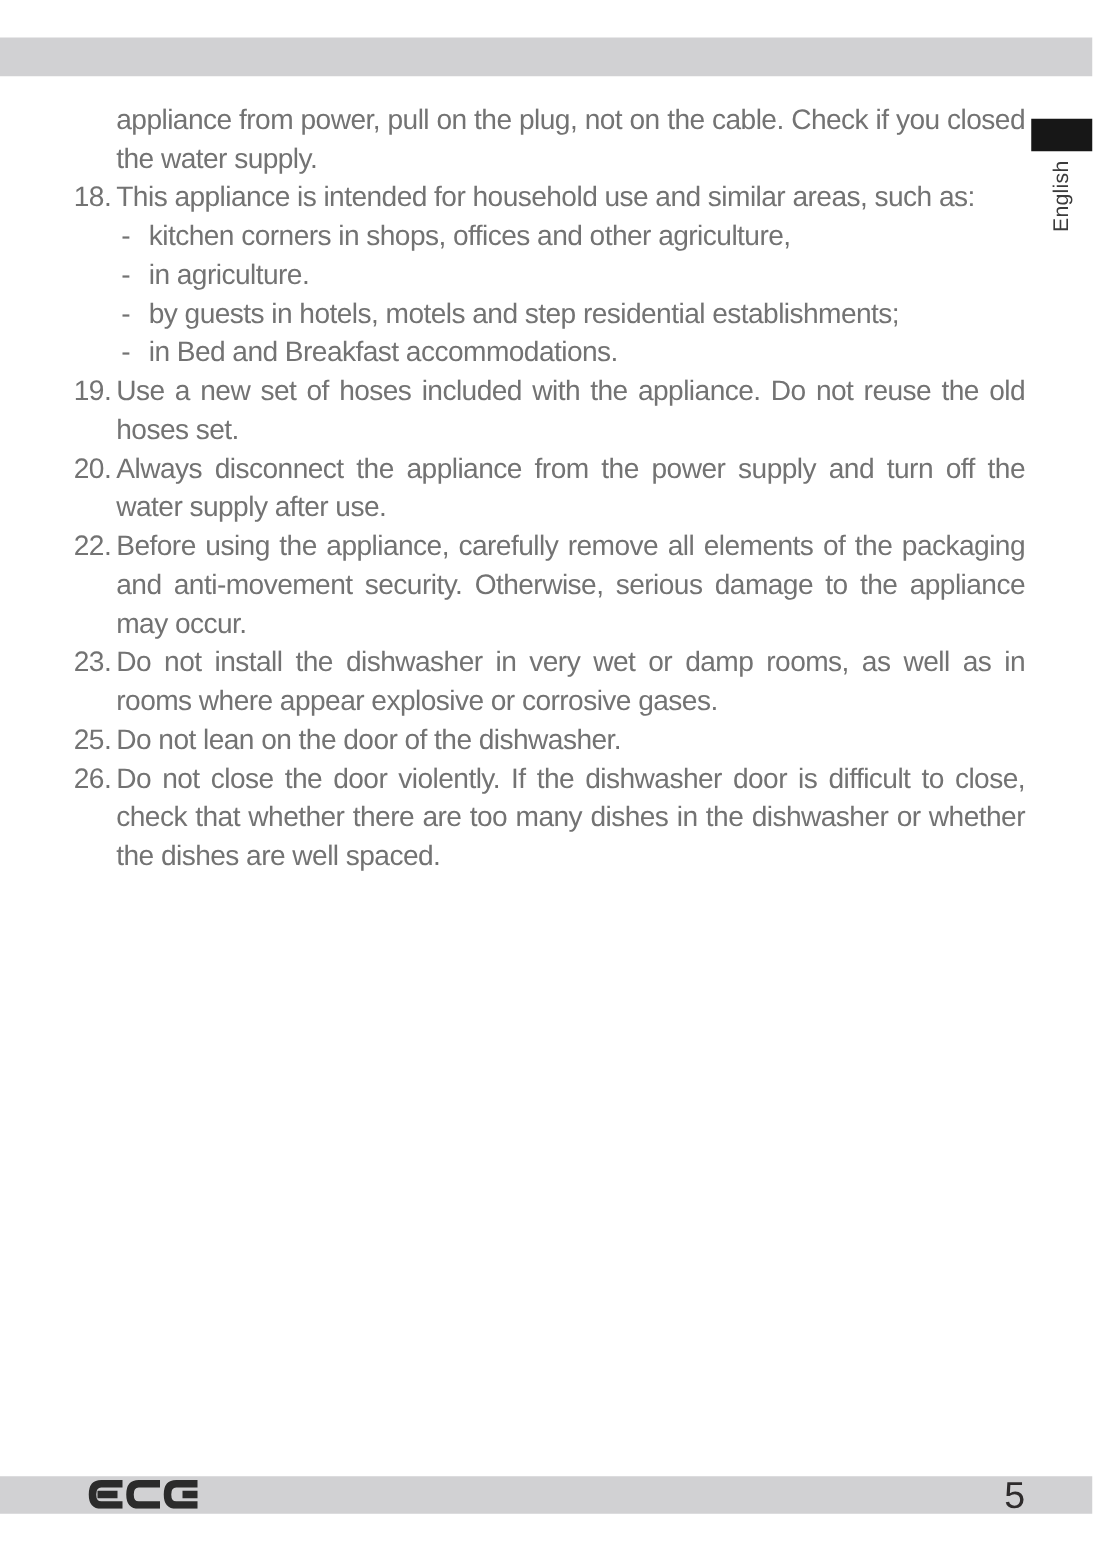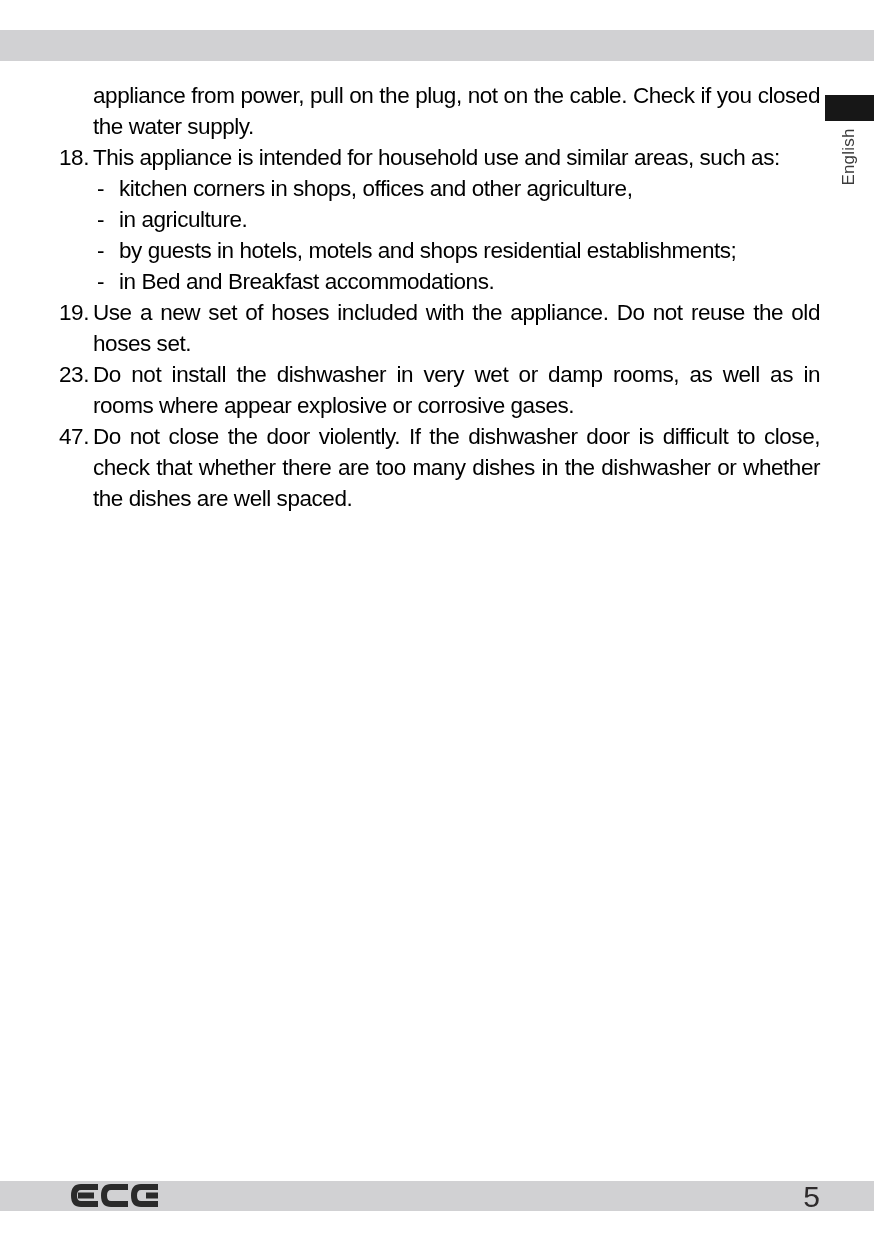--- a/index.html
+++ b/index.html
@@ -37,21 +37,21 @@
     letter-spacing: 0.2px;
   }
 
   .content {
     position: absolute;
     top: 80px; left: 57px;
     width: 763px;
     font-size: 22.5px;
     line-height: 31px;
     letter-spacing: -0.45px;
-    color: #000000;
+    color: #737373;
   }
 
   .item {
     position: relative;
     padding-left: 36px;
   }
 
   .num {
     position: absolute;
     left: 2px; top: 0; text-align: right;
@@ -118,49 +118,64 @@
     <div class="stext">kitchen corners in shops, offices and other agriculture,</div>
   </div>
 
   <div class="sub">
     <span class="dash">-</span>
     <div class="stext">in agriculture.</div>
   </div>
 
   <div class="sub">
     <span class="dash">-</span>
-    <div class="stext">by guests in hotels, motels and shops residential establishments;</div>
+    <div class="stext">by guests in hotels, motels and step residential establishments;</div>
   </div>
 
   <div class="sub">
     <span class="dash">-</span>
     <div class="stext">in Bed and Breakfast accommodations.</div>
   </div>
 </div>
   </div>
 
   <div class="item">
     <span class="num">19.</span>
     <div class="itext">Use a new set of hoses included with the appliance. Do not reuse the old hoses set.</div>
 
   </div>
 
+  <div class="item">
+    <span class="num">20.</span>
+    <div class="itext">Always disconnect the appliance from the power supply and turn off the water supply after use.</div>
+
+  </div>
 
 
+  <div class="item">
+    <span class="num">22.</span>
+    <div class="itext">Before using the appliance, carefully remove all elements of the packaging and anti-movement security. Otherwise, serious damage to the appliance may occur.</div>
+
+  </div>
 
   <div class="item">
     <span class="num">23.</span>
     <div class="itext">Do not install the dishwasher in very wet or damp rooms, as well as in rooms where appear explosive or corrosive gases.</div>
 
   </div>
 
 
+  <div class="item">
+    <span class="num">25.</span>
+    <div class="itext">Do not lean on the door of the dishwasher.</div>
+
+  </div>
 
   <div class="item">
-    <span class="num">47.</span>
+    <span class="num">26.</span>
     <div class="itext">Do not close the door violently. If the dishwasher door is difficult to close, check that whether there are too many dishes in the dishwasher or whether the dishes are well spaced.</div>
 
   </div>
 
 
 
 </div>
   </div>
 
   <div class="footer-bar"></div>

